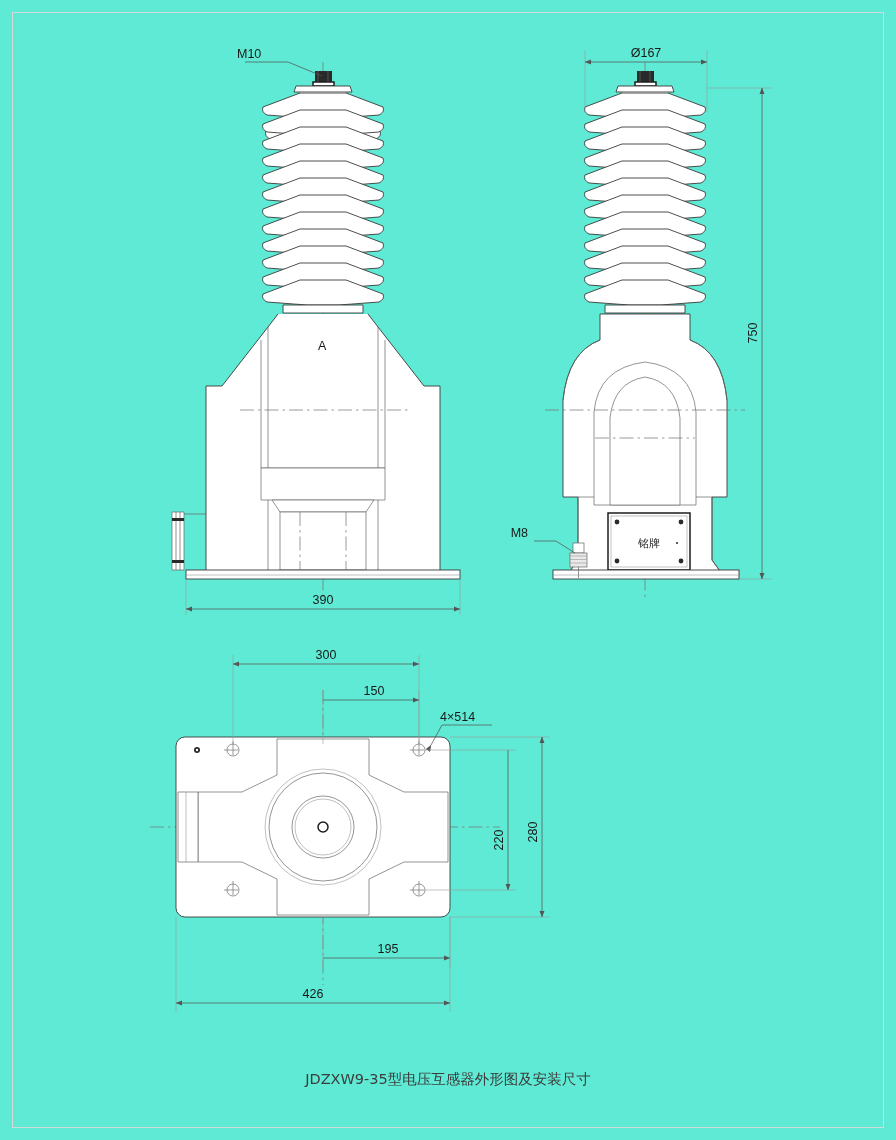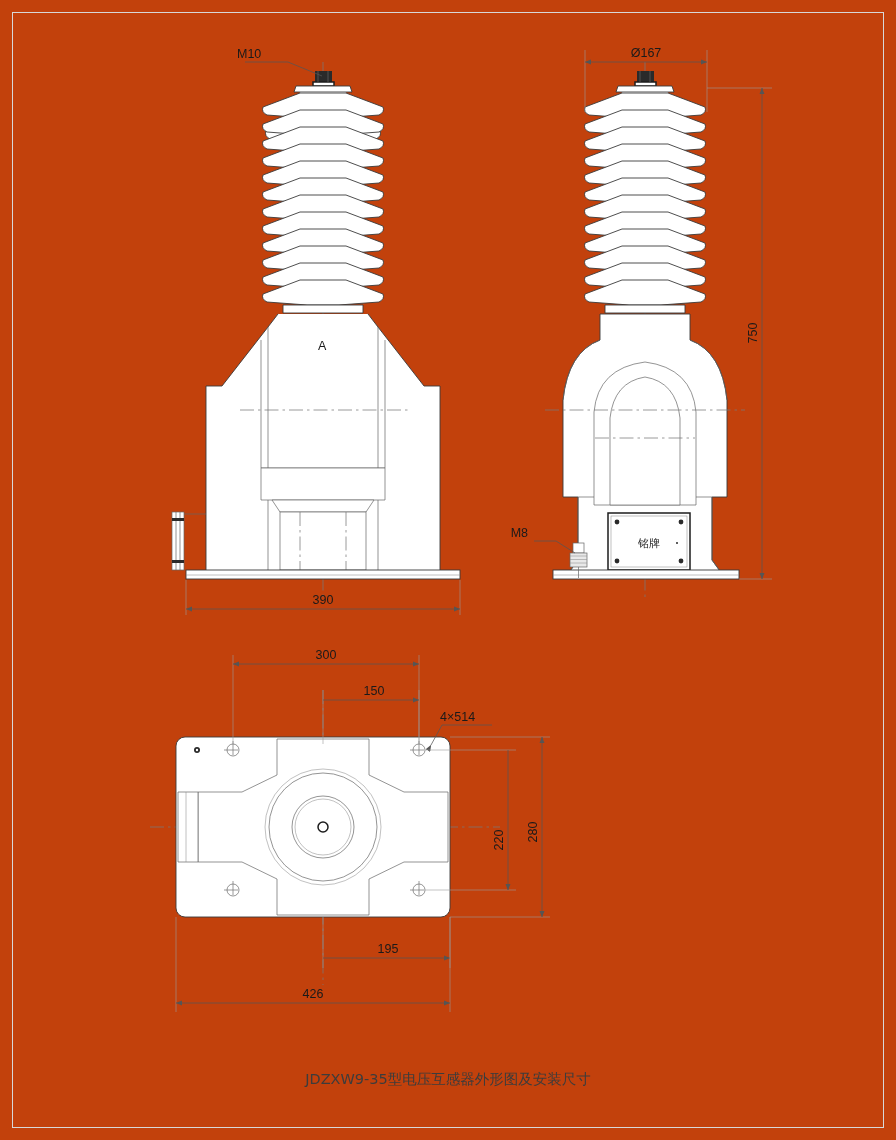--- a/index.html
+++ b/index.html
@@ -1,21 +1,21 @@
 <!DOCTYPE html>
 <html><head>
 <meta charset="utf-8">
 <style>
   html,body{margin:0;padding:0;background:#ffffff;}
   body{
     width:896px;height:1140px;position:relative;overflow:hidden;
     font-family:"Liberation Sans","DejaVu Sans",sans-serif;
     color:#1a1a1a;
   }
-  #sheet{position:absolute;inset:0;background:#c2410c;}
+  #sheet{position:absolute;inset:0;background:#5eead4;}
   #frame{
     position:absolute;left:12px;top:12px;right:12px;bottom:12px;
     border:1px solid #d8d8d8;pointer-events:none;
   }
   svg{position:absolute;left:0;top:0;width:896px;height:1140px;}
   .ln{stroke:#3a3a3a;stroke-width:0.9;fill:none;}
   .ln-thin{stroke:#666;stroke-width:0.7;fill:none;}
   .ln-hair{stroke:#8d8d8d;stroke-width:0.55;fill:none;}
   .ln-bold{stroke:#1c1c1c;stroke-width:1.5;fill:none;}
   .fillw{fill:#ffffff;}

